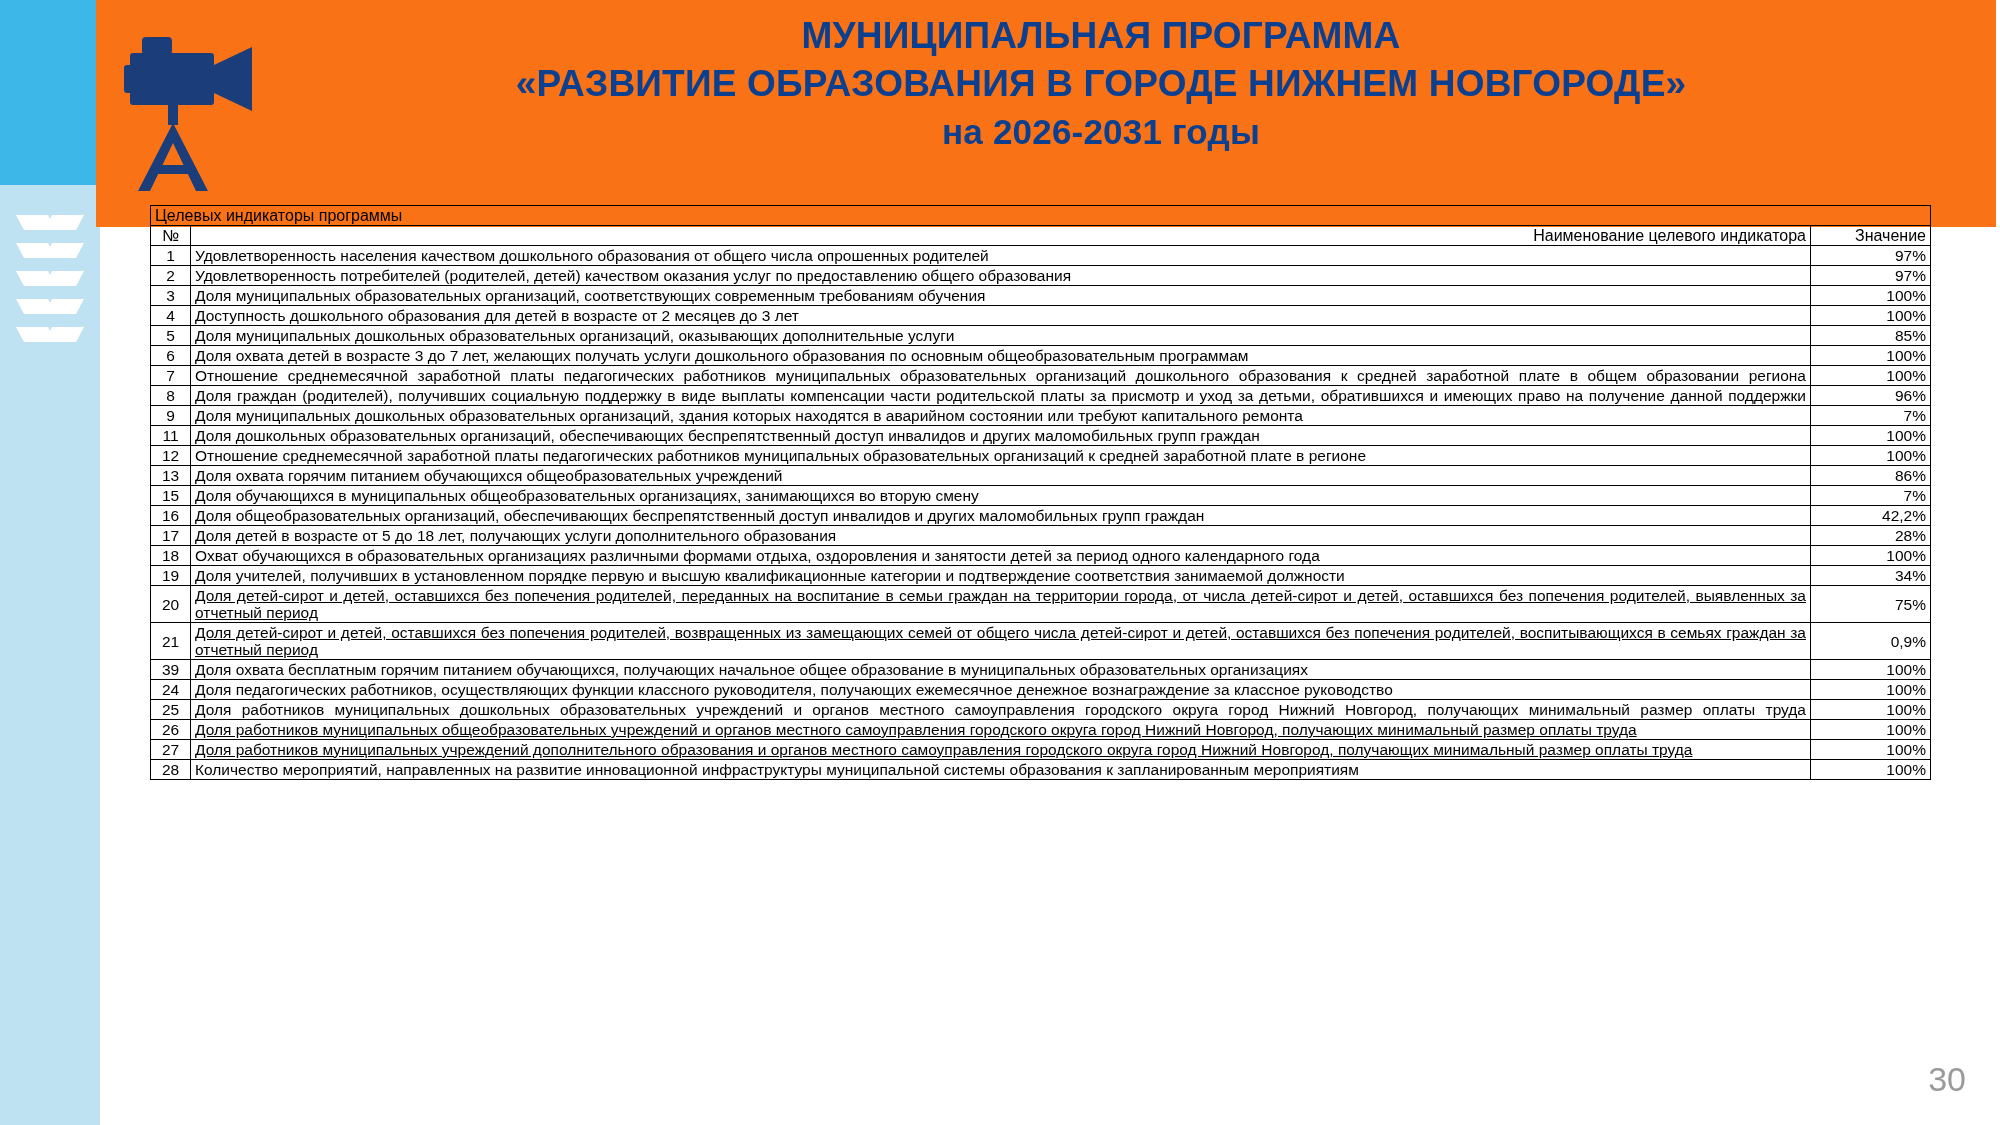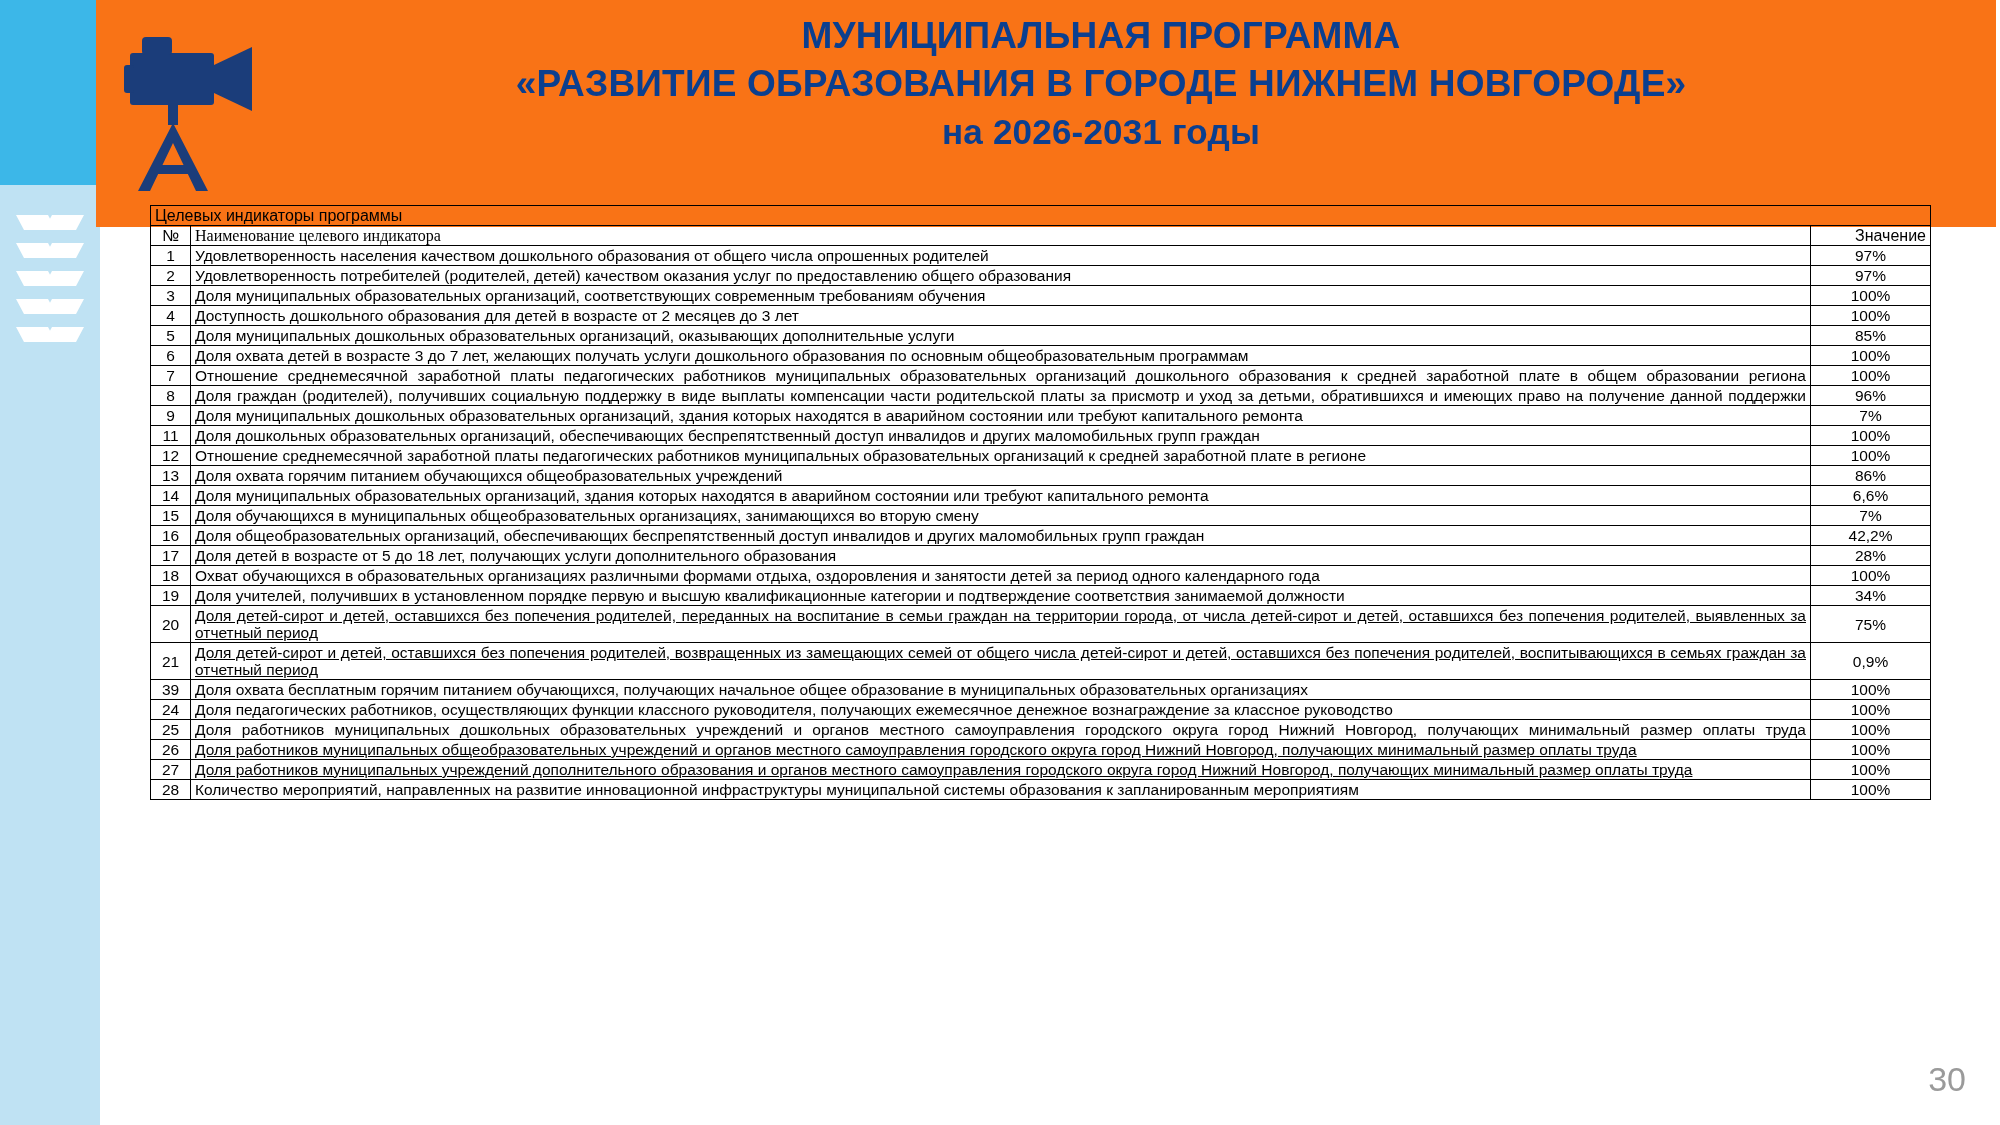--- a/index.html
+++ b/index.html
@@ -88,35 +88,35 @@
   }
   table.indicators td, table.indicators th {
     border: 1px solid #000000;
     padding: 1px 4px;
     vertical-align: middle;
     font-weight: normal;
     line-height: 17px;
   }
   .col-num   { width: 40px;  text-align: center; }
   .col-name  { width: 1620px; text-align: left; }
-  .col-val   { width: 120px; text-align: center; padding-right: 8px; }
+  .col-val   { width: 120px; text-align: right; padding-right: 8px; }
 
   .title-row td {
     text-align: left;
     font-weight: bold;
     font-size: 16px;
     padding: 2px 4px;
   }
   .head-row td {
     text-align: center;
     font-weight: bold;
     font-size: 16px;
     padding: 2px 4px;
   }
-  .head-row td.col-name { text-align: left; font-family: Liberation Serif, serif; }
+  .head-row td.col-name { text-align: right; }
   .just { text-align: justify; text-align-last: justify; }
   .just-norm { text-align: justify; text-decoration: underline; }
 
   .page-number {
     position: absolute;
     right: 34px; bottom: 26px;
     font-size: 34px;
     color: #9a9a9a;
     font-family: "Liberation Sans", sans-serif;
   }
@@ -225,25 +225,20 @@
         <td class="col-num">12</td>
         <td class="col-name">Отношение среднемесячной заработной платы педагогических работников муниципальных образовательных организаций к средней заработной плате в регионе</td>
         <td class="col-val">100%</td>
       </tr>
       <tr>
         <td class="col-num">13</td>
         <td class="col-name">Доля охвата горячим питанием обучающихся общеобразовательных учреждений</td>
         <td class="col-val">86%</td>
       </tr>
       <tr>
-        <td class="col-num">14</td>
-        <td class="col-name">Доля муниципальных образовательных организаций, здания которых находятся в аварийном состоянии или требуют капитального ремонта</td>
-        <td class="col-val">6,6%</td>
-      </tr>
-      <tr>
         <td class="col-num">15</td>
         <td class="col-name">Доля обучающихся в муниципальных общеобразовательных организациях, занимающихся во вторую смену</td>
         <td class="col-val">7%</td>
       </tr>
       <tr>
         <td class="col-num">16</td>
         <td class="col-name">Доля общеобразовательных организаций, обеспечивающих беспрепятственный доступ инвалидов и других маломобильных групп граждан</td>
         <td class="col-val">42,2%</td>
       </tr>
       <tr>

